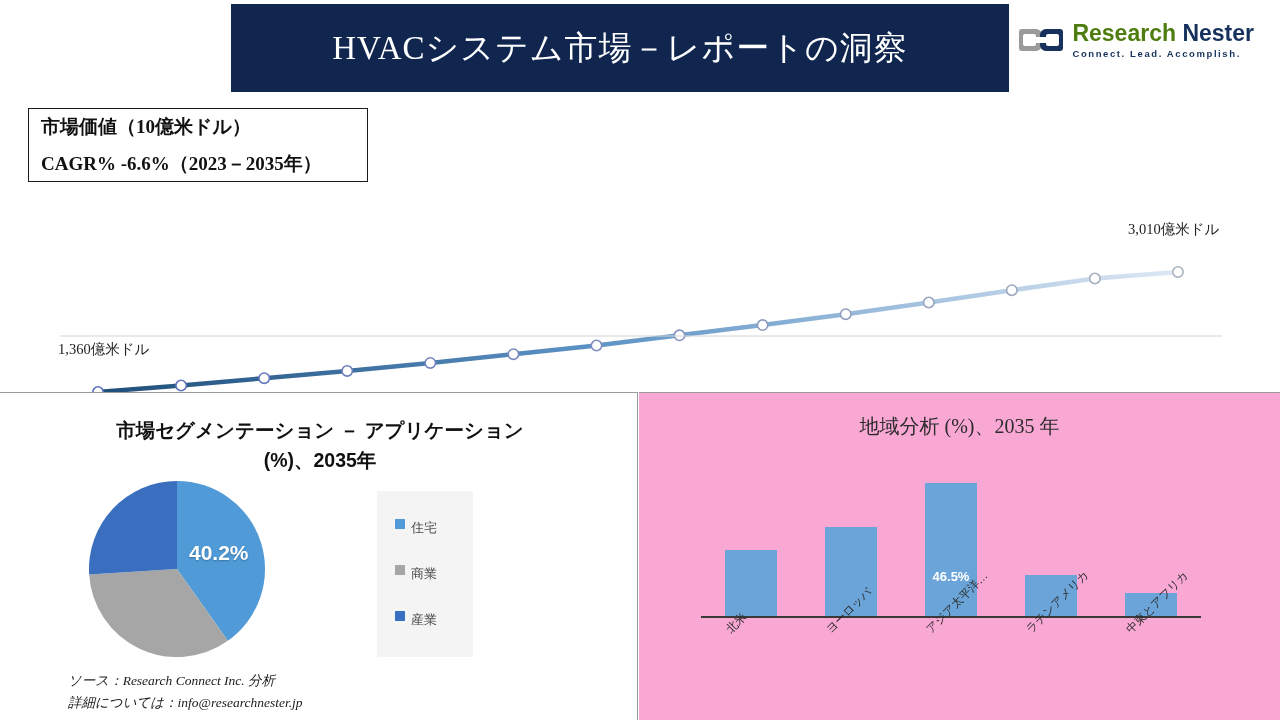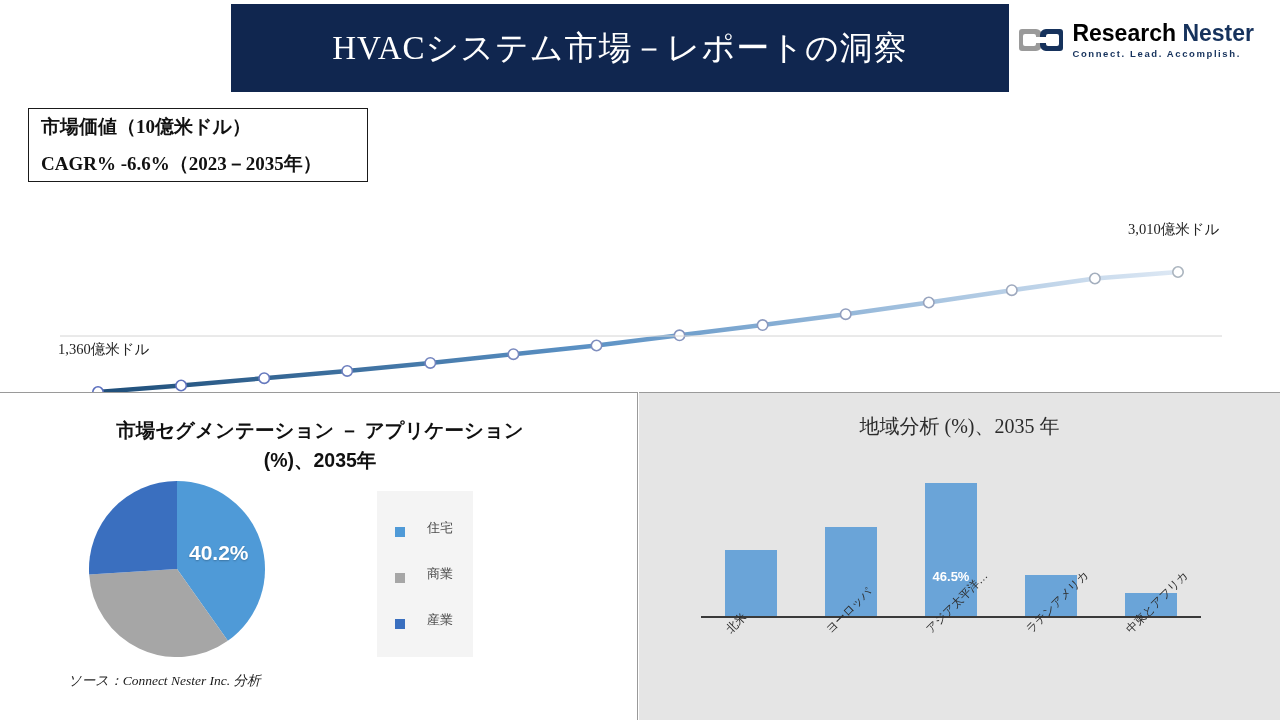--- a/index.html
+++ b/index.html
@@ -31,21 +31,21 @@
     letter-spacing: 1px;
     white-space: nowrap;
   }
   #logo {
     position: absolute; right: 26px; top: 22px;
     display: flex; align-items: center; gap: 9px;
   }
   #logo-mark { width: 44px; height: 34px; flex: none; }
   #logo-words { display: flex; flex-direction: column; line-height: 1; }
   #logo-name { font-size: 23px; font-weight: bold; white-space: nowrap; }
-  #logo-name .w1 { color: #000000; }
+  #logo-name .w1 { color: #4d7c0f; }
   #logo-name .w2 { color: #16325c; }
   #logo-tag {
     color: #16325c; font-size: 9.5px; font-weight: bold;
     letter-spacing: 1.6px; margin-top: 4px; white-space: nowrap;
   }
 
   
   #line-panel {
     position: absolute; left: 0; top: 96px; width: 1280px; height: 296px;
     background: #ffffff;
@@ -80,21 +80,21 @@
 
   
   #pie-panel {
     position: absolute; left: 0; top: 392px; width: 638px; height: 328px;
     background: #ffffff;
     border-top: 1px solid #9a9a9a;
     border-right: 1px solid #9a9a9a;
   }
   #region-panel {
     position: absolute; left: 639px; top: 392px; width: 641px; height: 328px;
-    background: #e5e5e5;
+    background: #f9a8d4;
     border-top: 1px solid #9a9a9a;
   }
   #pie-title {
     position: absolute; left: 50px; top: 22px; width: 540px;
     text-align: center; font-size: 19.5px; font-weight: bold; color: #101010;
     line-height: 1.55;
   }
   #pie-title .l2 { display: block; }
   #pie-wrap {
     position: absolute; left: 84px; top: 481px; width: 186px; height: 176px;
@@ -105,21 +105,21 @@
     color: #ffffff; font-size: 21px; font-weight: bold;
     text-shadow: 0 1px 2px rgba(0,0,0,.25);
     pointer-events: none;
   }
   #pie-legend {
     position: absolute; left: 377px; top: 491px; width: 96px; height: 166px;
     background: #f4f4f4;
     display: flex; flex-direction: column; justify-content: space-around;
     padding: 14px 0 14px 18px;
   }
-  .legend-row { display: flex; align-items: flex-end; gap: 22px; }
+  .legend-row { display: flex; align-items: flex-start; gap: 6px; }
   .legend-swatch { width: 10px; height: 10px; flex: none; }
   .legend-label { font-size: 13px; color: #4c4c4c; white-space: nowrap; }
   #footer-note {
     position: absolute; left: 68px; top: 670px; width: 420px;
     font-family: "Liberation Serif", "DejaVu Serif", serif;
     font-style: italic; font-size: 13.5px; color: #1a1a1a; line-height: 1.6;
   }
   #region-title {
     position: absolute; left: 0; top: 20px; width: 641px; text-align: center;
     font-family: "Liberation Serif", "DejaVu Serif", serif;
@@ -242,21 +242,22 @@
         <span class="legend-swatch" style="background: rgb(166, 166, 166);"></span>
         <span class="legend-label">商業</span>
       </div>
       <div class="legend-row">
         <span class="legend-swatch" style="background: rgb(58, 111, 191);"></span>
         <span class="legend-label">産業</span>
       </div>
     </div>
 
   <div id="footer-note">
-    <div>ソース：Connect Nester Inc. 分析</div>
+    <div>ソース：Research Connect Inc. 分析</div>
+    <div>詳細については：info@researchnester.jp</div>
   </div>
 
   <div id="region-panel">
     <div id="region-title">地域分析 (%)、2035 年</div>
   </div>
 
   <div id="bars-area">
     <div id="bars-row">
         <div class="bar-slot">
           <div class="bar" style="height: 65.8px; background: rgb(106, 164, 216);"></div>

